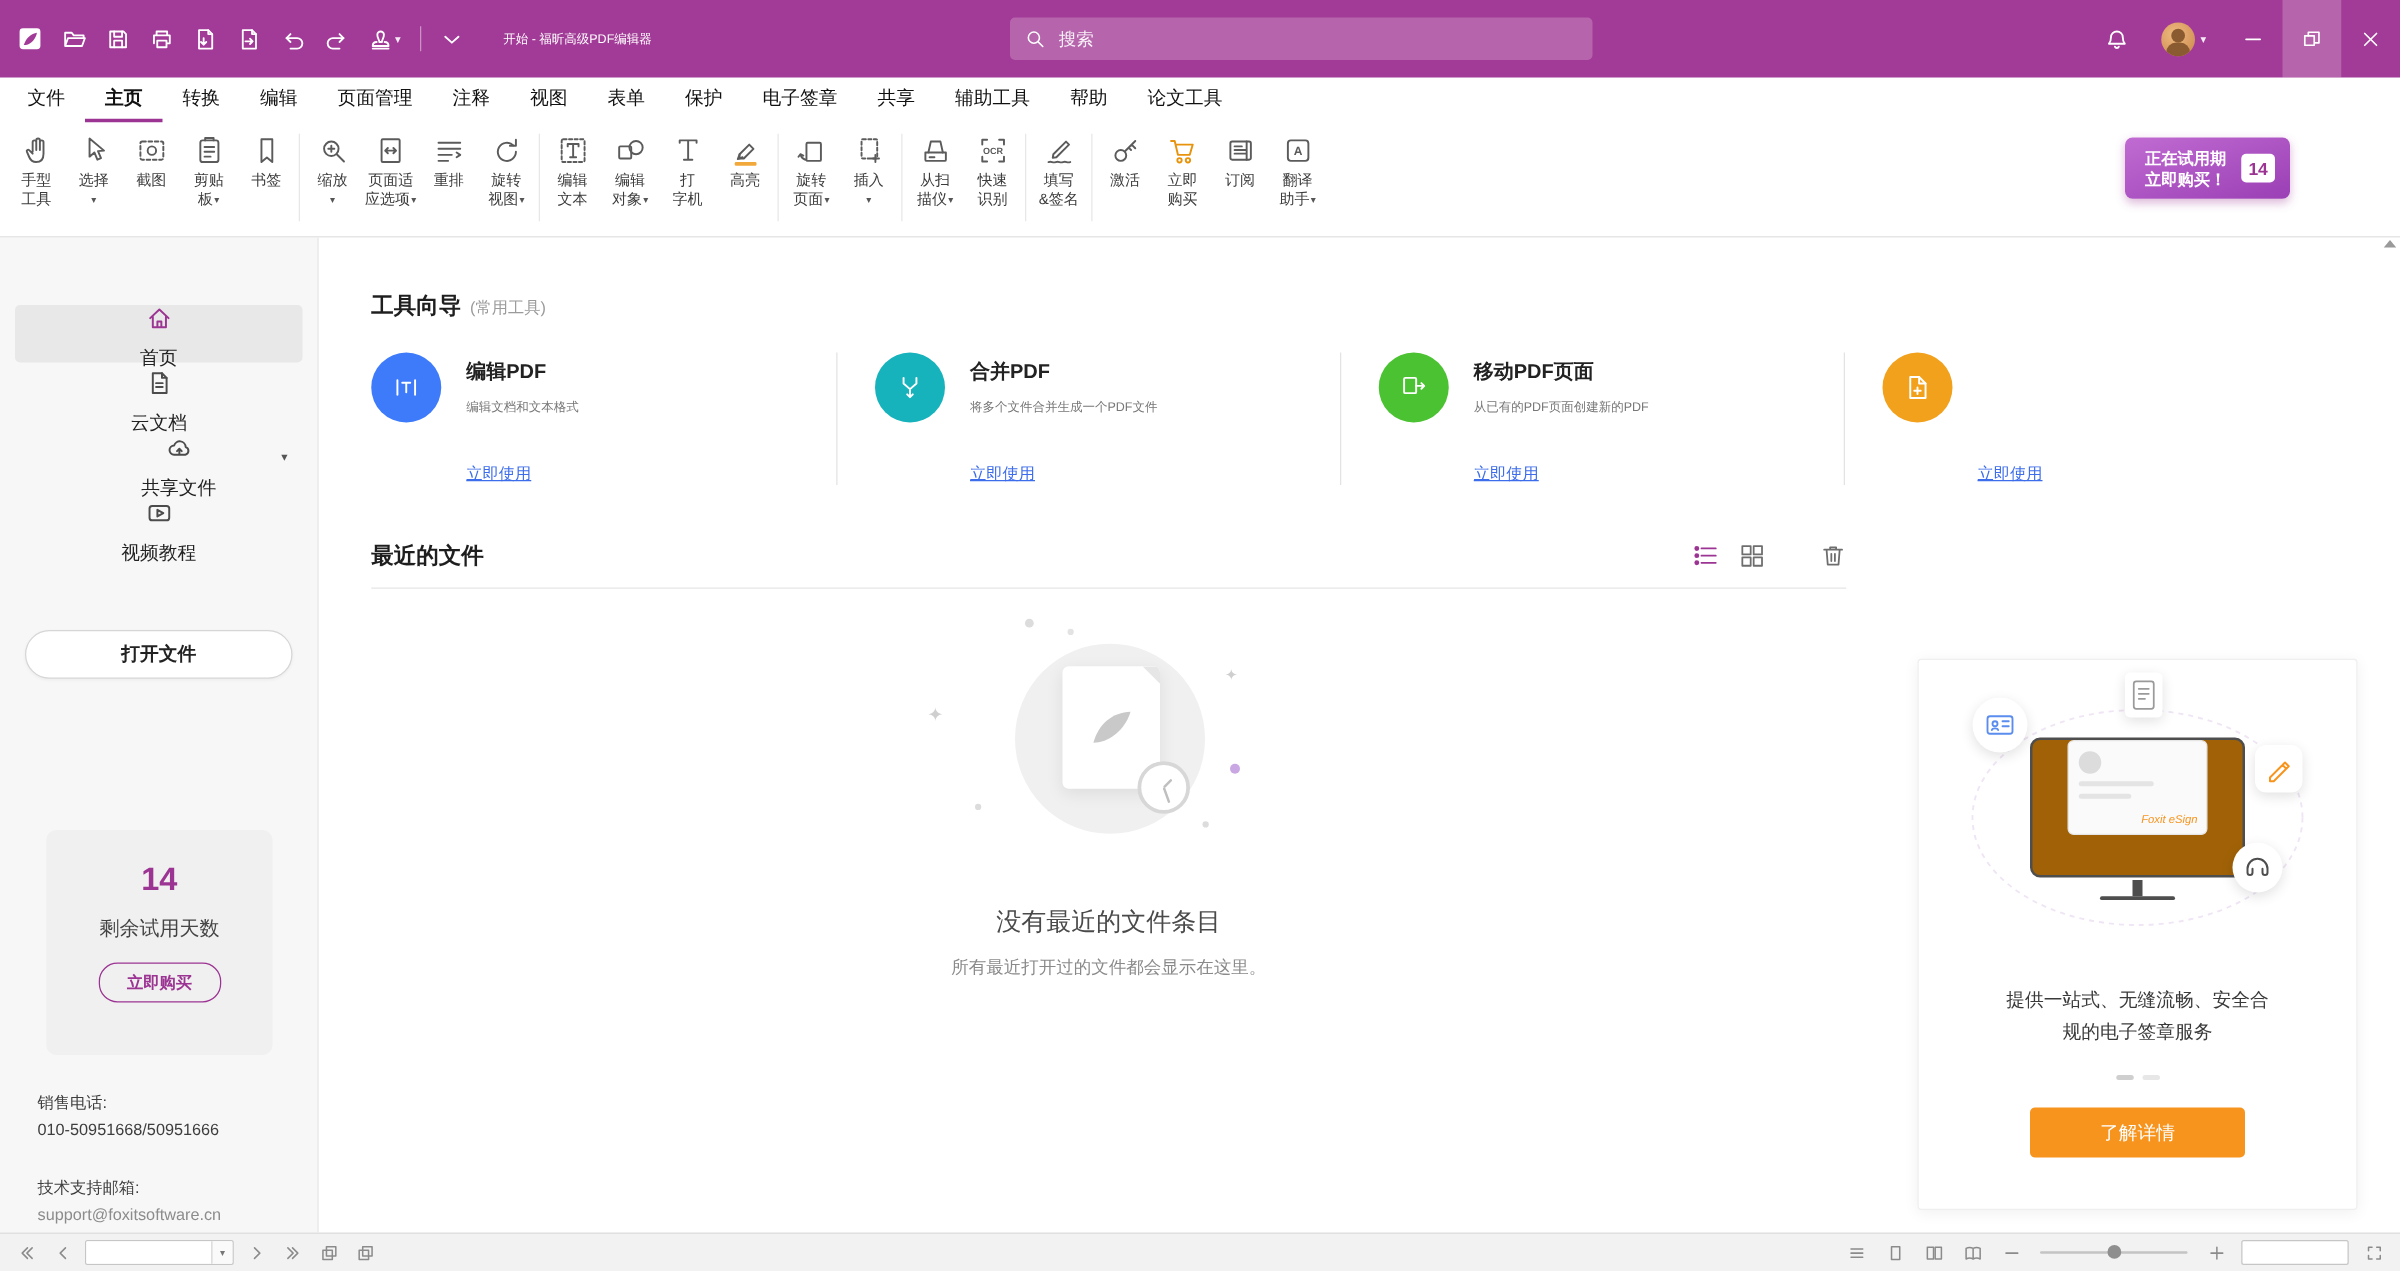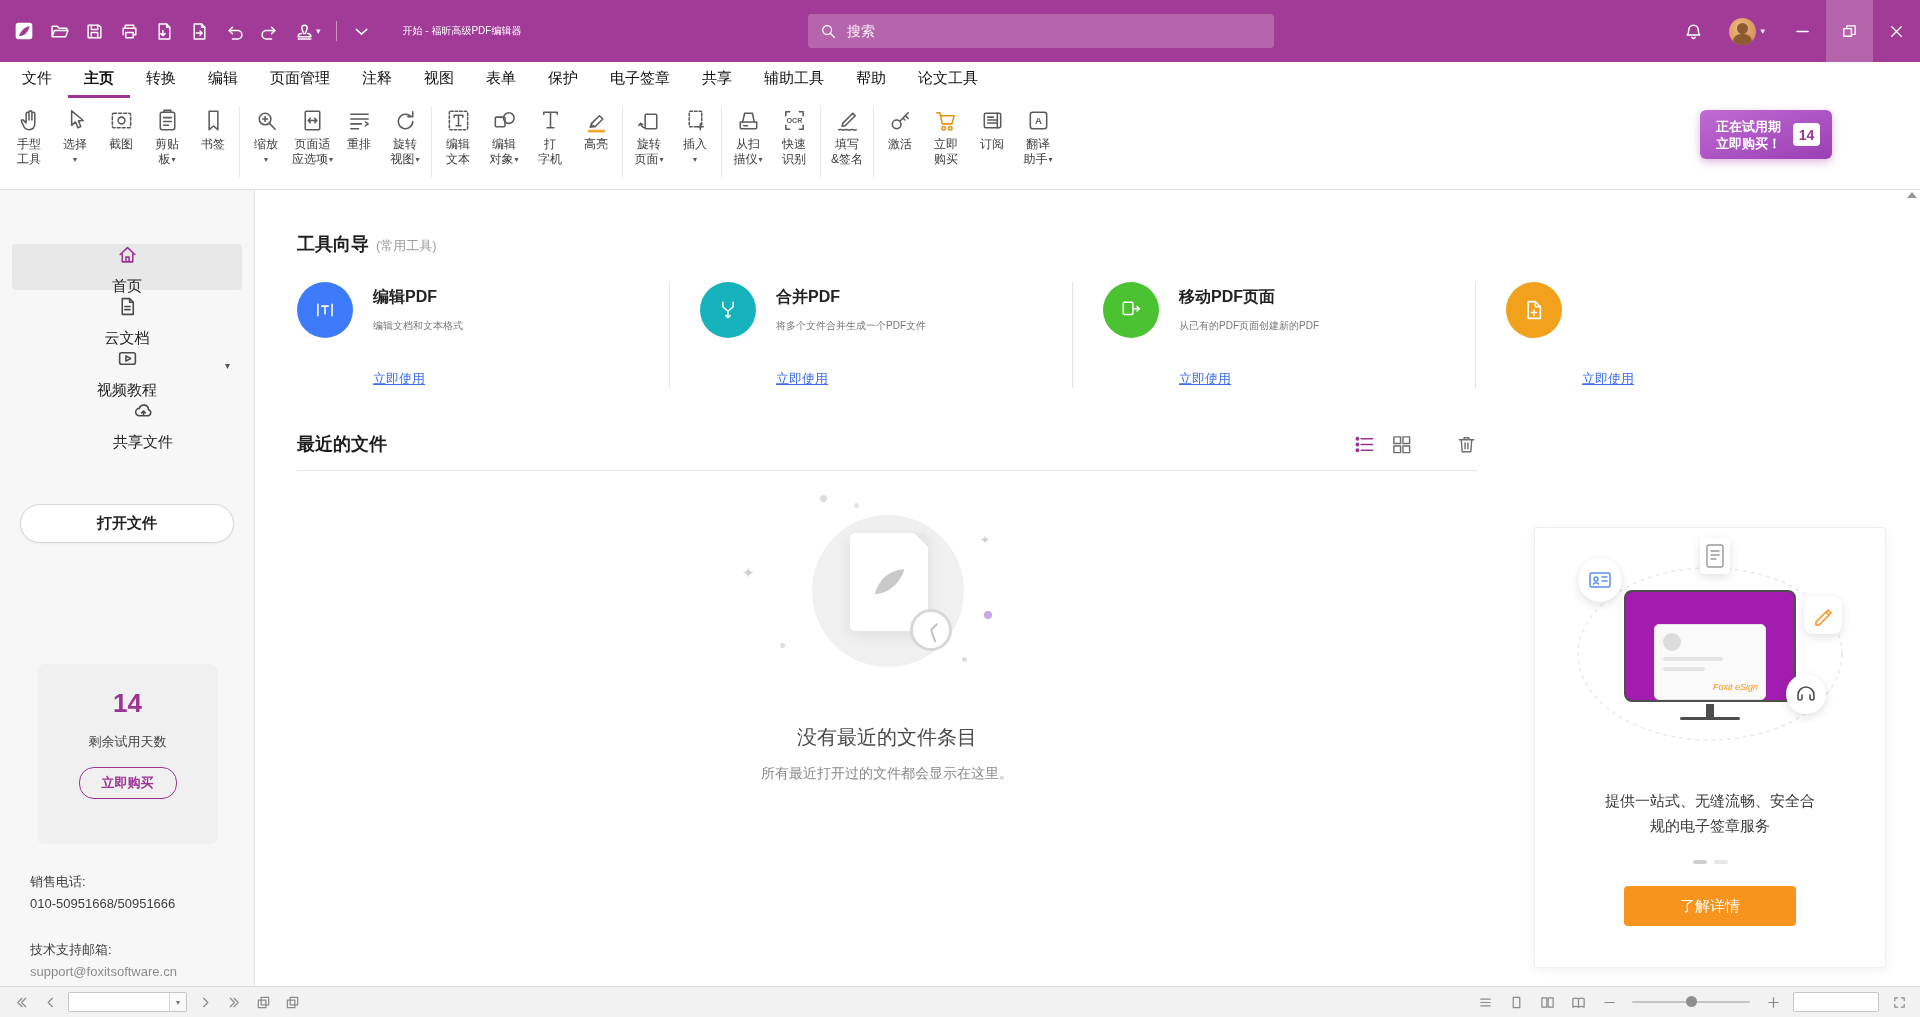--- a/index.html
+++ b/index.html
@@ -71,21 +71,21 @@
   .s-nav{padding:54px 12px 0;}
   .s-item{height:46px;margin-bottom:6px;display:flex;align-items:center;gap:12px;padding:0 12px;border-radius:4px;font-size:15px;color:#222;cursor:pointer;flex-direction:column;}
   .s-item svg{width:21px;height:21px;flex:none;}
   .s-item.active{background:#E8E8E8;}
   .s-item.active svg *{stroke:#9C3493;}
   .s-item .s-caret{margin-left:auto;font-size:10px;color:#555;}
   .s-item.indent{padding-left:44px;}
   .open-file-btn{position:absolute;left:20px;top:314px;width:214px;height:39px;border-radius:20px;background:#fff;border:1px solid #D6D6D6;font-size:15px;font-weight:bold;color:#222;display:flex;align-items:center;justify-content:center;cursor:pointer;box-shadow:0 1px 3px rgba(0,0,0,.05);}
   .trial-box{position:absolute;left:37px;top:474px;width:181px;height:180px;background:#F0F0F0;border-radius:8px;display:flex;flex-direction:column;align-items:center;padding-top:24px;}
   .trial-box .tbx-days{font-size:26px;font-weight:bold;color:#9C3493;}
-  .trial-box .tbx-cap{font-size:13px;color:#444;margin-top:14px;}
+  .trial-box .tbx-cap{font-size:16px;color:#444;margin-top:14px;}
   .trial-box .tbx-buy{margin-top:16px;border:1px solid #9C3493;color:#9C3493;background:transparent;border-radius:15px;padding:6px 22px;font-size:13px;font-weight:bold;cursor:pointer;font-family:inherit;}
   .s-contact{position:absolute;left:30px;top:682px;font-size:13px;color:#3E3E3E;line-height:19px;}
   .s-contact .row{margin-bottom:3px;}
   .s-contact .gap{height:24px;}
   .s-contact .email{color:#8C8C8C;cursor:pointer;}
 
   
   .main{flex:1;position:relative;background:#fff;overflow:hidden;}
   .tools{margin:42px 0 0 42px;}
   .sec-title{font-size:18px;font-weight:bold;color:#1E1E1E;display:flex;align-items:baseline;gap:7px;}
@@ -129,21 +129,21 @@
   .star{color:#CFCFCF;font-size:15px;line-height:15px;}
   .s1{left:-30px;top:72px;}
   .s2{left:208px;top:40px;font-size:12px;}
   .empty-title{font-size:20px;color:#4A4A4A;margin-top:26px;}
   .empty-sub{font-size:14px;color:#8A8A8A;margin-top:14px;}
 
   
   .esign-panel{position:absolute;left:1279px;top:337px;width:352px;height:441px;background:#fff;border:1px solid #EFEFEF;border-radius:3px;box-shadow:0 2px 12px rgba(0,0,0,.06);display:flex;flex-direction:column;align-items:center;}
   .esign-illus{position:relative;width:300px;height:212px;margin-top:14px;flex:none;}
   .esign-illus .arc{position:absolute;left:0;top:0;width:300px;height:212px;}
-  .monitor{position:absolute;left:64px;top:48px;width:172px;height:112px;border:2px solid #4E4E4E;border-radius:8px;background:#a21caf;display:flex;align-items:flex-end;justify-content:center;}
+  .monitor{position:absolute;left:64px;top:48px;width:172px;height:112px;border:2px solid #4E4E4E;border-radius:8px;background:#a16207;display:flex;align-items:flex-start;justify-content:center;}
   .m-stand{position:absolute;left:146px;top:162px;width:8px;height:13px;background:#4E4E4E;}
   .m-base{position:absolute;left:120px;top:175px;width:60px;height:3px;border-radius:2px;background:#4E4E4E;}
   .doc-card{width:112px;height:76px;background:#FAFAFA;border:1px solid #E6E6E6;border-radius:5px;position:relative;padding:8px;}
   .dc-avatar{width:18px;height:18px;border-radius:50%;background:#DCDCDC;}
   .dc-line{height:4px;border-radius:2px;background:#E4E4E4;margin-top:6px;}
   .dc-line.l1{width:60px;} .dc-line.l2{width:42px;}
   .dc-sign{position:absolute;right:7px;bottom:7px;color:#F7941E;font-size:9px;font-style:italic;white-space:nowrap;}
   .badge{position:absolute;background:#fff;box-shadow:0 3px 10px rgba(0,0,0,.12);display:flex;align-items:center;justify-content:center;}
   .badge svg{width:24px;height:24px;}
   .b-idcard{left:18px;top:16px;width:44px;height:44px;border-radius:50%;}
@@ -570,33 +570,33 @@
           <span>首页</span>
         </div>
         <div class="s-item">
           <svg class="isd" viewBox="0 0 20 20">
               <path d="M5 2.5h7l3.5 3.5v11.5H5z"></path>
               <path d="M12 2.5V6h3.5M7.5 10h5M7.5 13h5"></path>
             </svg>
           <span>云文档</span>
           <span class="s-caret">▾</span>
         </div>
+        <div class="s-item indent">
+          <svg class="isd" viewBox="0 0 20 20">
+              <path d="M6 15a3.5 3.5 0 0 1 0-7 4.5 4.5 0 0 1 8.8 1.2A3 3 0 0 1 14.5 15z"></path>
+              <path d="M10 14.5v-4M10 10.5l-1.8 1.8M10 10.5l1.8 1.8"></path>
+            </svg>
+          <span>共享文件</span>
+        </div>
         <div class="s-item">
           <svg class="isd" viewBox="0 0 20 20">
               <rect x="2.5" y="4.5" width="15" height="11" rx="2"></rect>
               <path d="M8.5 7.5l4.5 2.5-4.5 2.5z"></path>
             </svg>
           <span>视频教程</span>
-        </div>
-        <div class="s-item indent">
-          <svg class="isd" viewBox="0 0 20 20">
-              <path d="M6 15a3.5 3.5 0 0 1 0-7 4.5 4.5 0 0 1 8.8 1.2A3 3 0 0 1 14.5 15z"></path>
-              <path d="M10 14.5v-4M10 10.5l-1.8 1.8M10 10.5l1.8 1.8"></path>
-            </svg>
-          <span>共享文件</span>
         </div>
       </div>
 
       <button class="open-file-btn">打开文件</button>
 
       <div class="trial-box">
         <div class="tbx-days">14</div>
         <div class="tbx-cap">剩余试用天数</div>
         <button class="tbx-buy">立即购买</button>
       </div>

